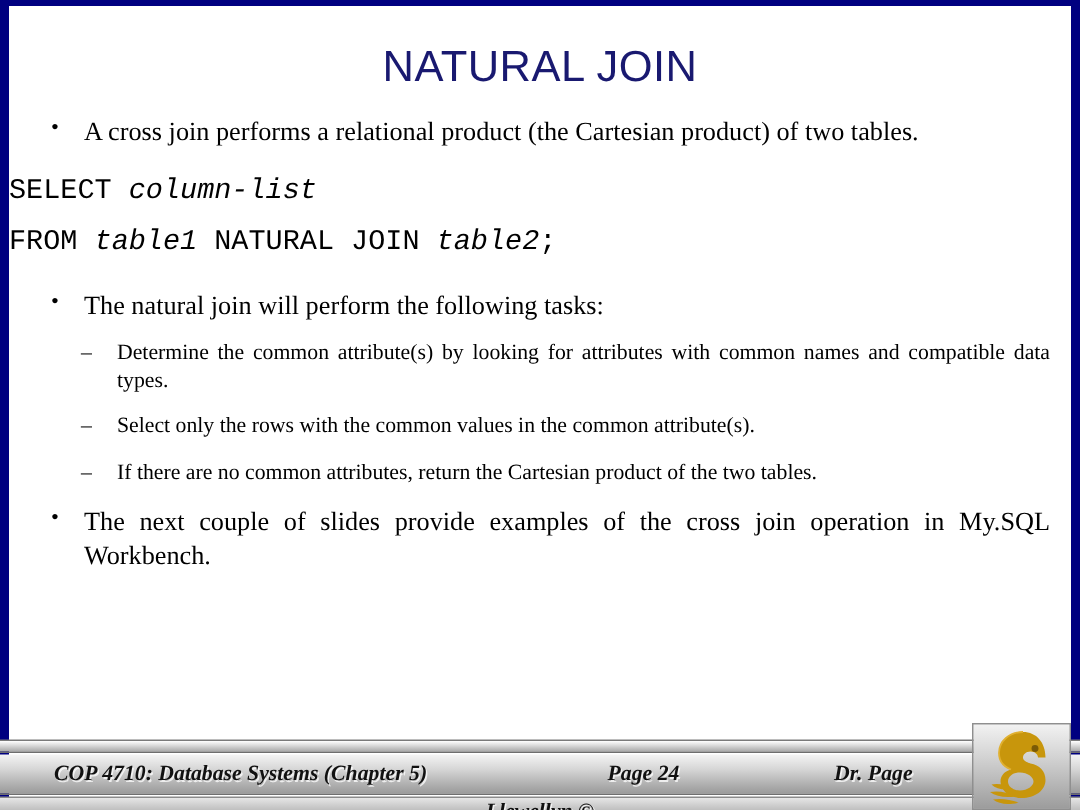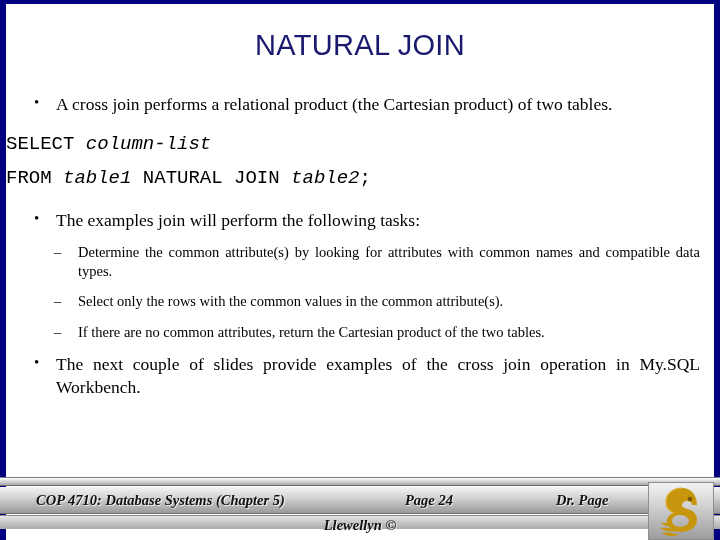--- a/index.html
+++ b/index.html
@@ -57,21 +57,21 @@
     font-weight: 400;
     letter-spacing: 0.3px;
     margin: 0;
     padding-top: 26px;
     line-height: 1.05;
   }
 
   .body-area {
     position: absolute;
     left: 0;
-    top: 89px;
+    top: 72px;
     width: 708px;
   }
 
   ul.lvl1 {
     list-style: none;
     margin: 0;
     padding: 0;
   }
   ul.lvl1 > li.bullet {
     position: relative;
@@ -130,21 +130,21 @@
   .sub-wrap { padding-left: 36px; }
 
   .tail-bullet { margin-top: 16px; }
 
   
   .footer {
     position: absolute;
     left: 0;
     bottom: 0;
     width: 720px;
-    height: 63px;
+    height: 47px;
   }
   .fbar {
     position: absolute;
     left: 0;
     width: 720px;
     box-sizing: border-box;
   }
   .fbar-top {
     top: 0;
     height: 9px;
@@ -221,21 +221,21 @@
           <span class="txt">A cross join performs a relational product (the Cartesian product) of two tables.</span>
         </li>
 
       </ul>
 
       <div class="codeblock"><span>SELECT </span><span class="ital">column-list</span>
 <span>FROM </span><span class="ital">table1</span><span> NATURAL JOIN </span><span class="ital">table2</span><span>;</span></div>
 
       <ul class="lvl1">
         <li class="bullet">
-          <span class="txt">The examples join will perform the following tasks:</span>
+          <span class="txt">The natural join will perform the following tasks:</span>
         </li>
       </ul>
 
       <div class="sub-wrap">
         <ul class="lvl2">
           <li class="subbullet">
             <span>Determine the common attribute(s) by looking for attributes with common names and compatible data types.</span>
           </li>
           <li class="subbullet">
             <span>Select only the rows with the common values in the common attribute(s).</span>

